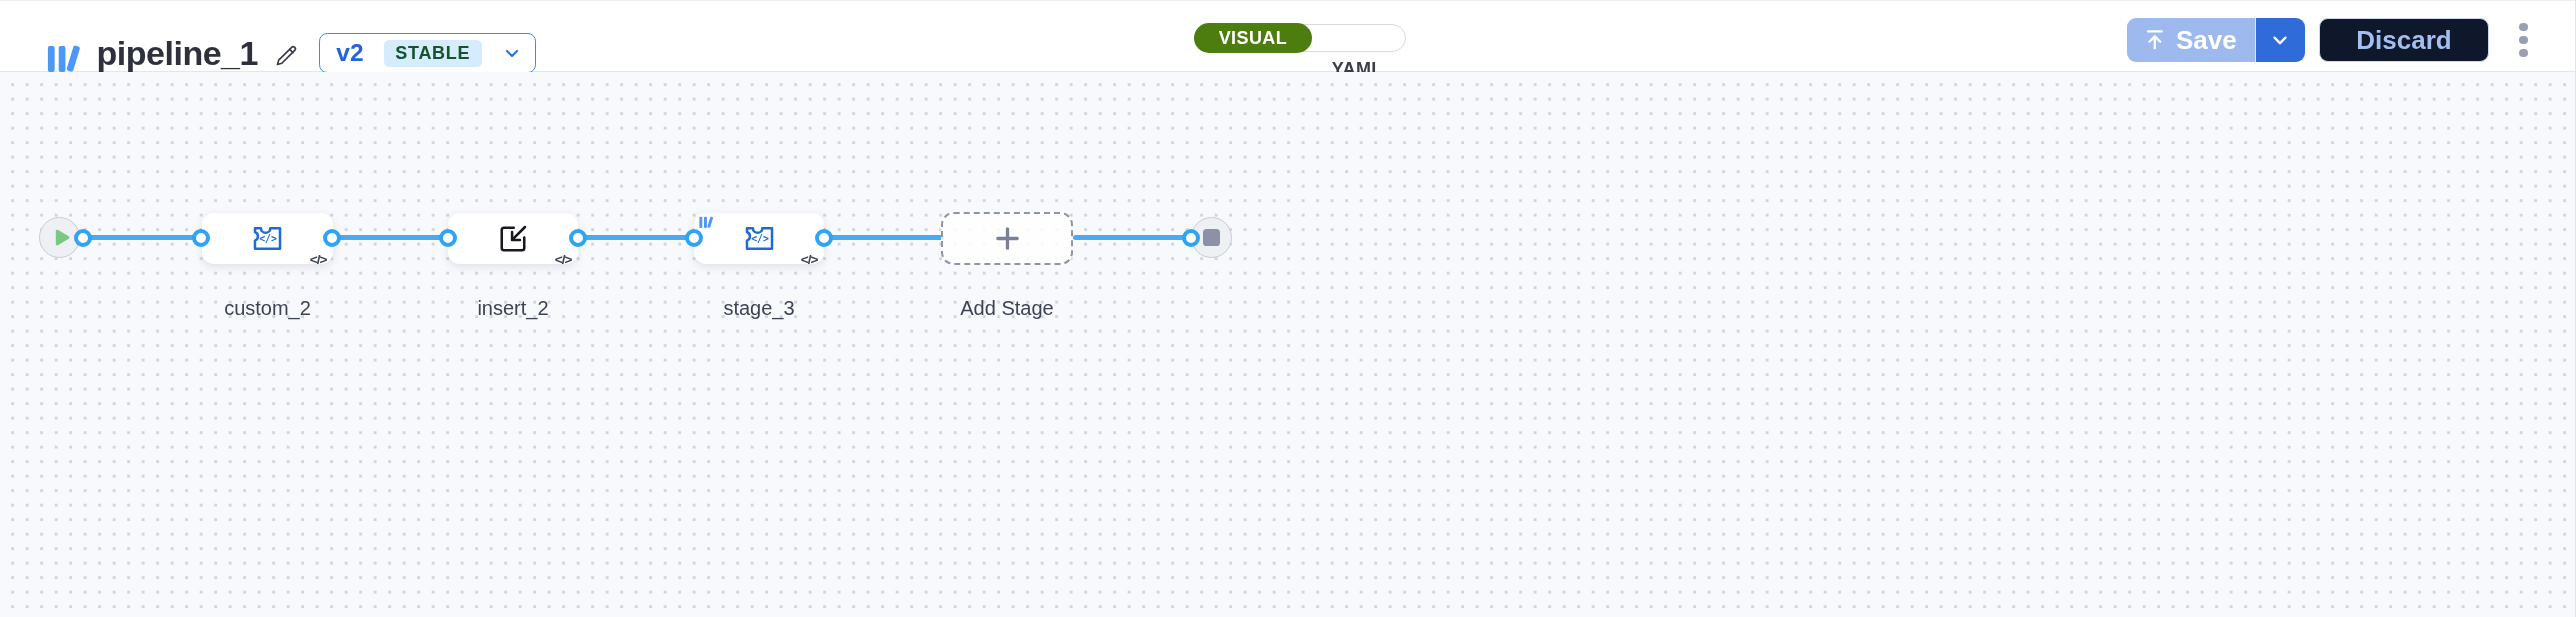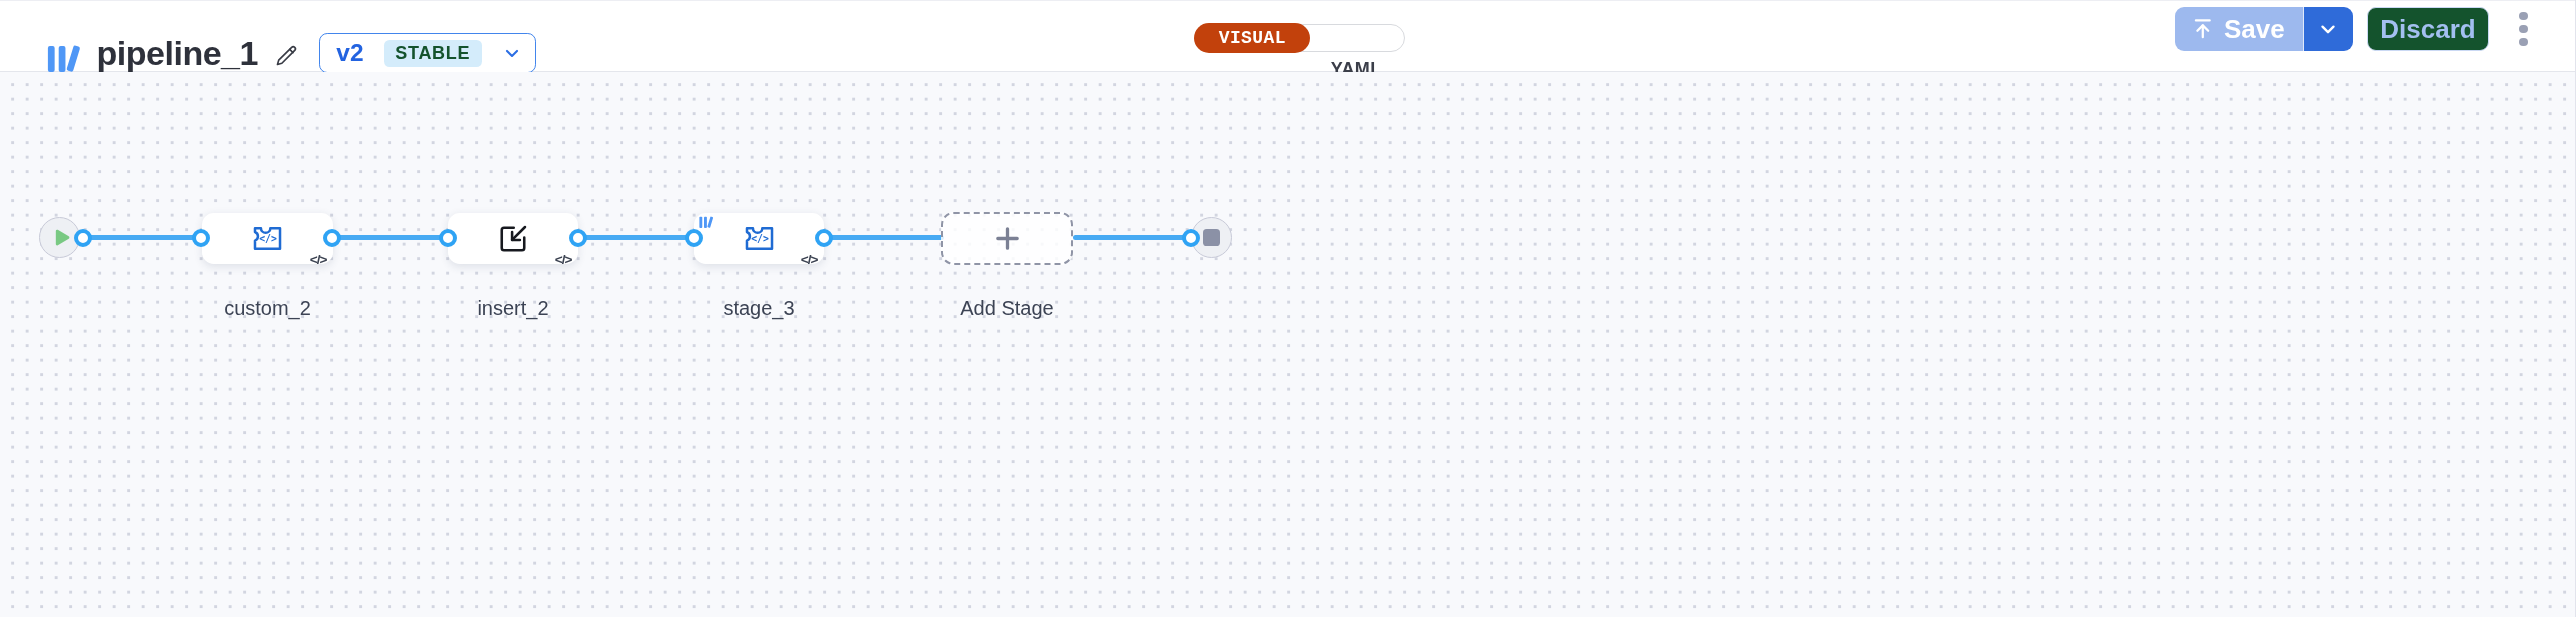--- a/index.html
+++ b/index.html
@@ -10,28 +10,28 @@
   .header{position:absolute;left:0;top:0;width:100%;height:72px;background:#fff;border-top:1.8px solid #edeef3;border-bottom:1.8px solid #e4e6ec;box-sizing:border-box;}
   .header-left{position:absolute;left:47px;top:0;height:72px;display:flex;align-items:flex-end;}
   .page-title{margin-left:13.6px;font-size:34px;font-weight:700;color:#2e313b;letter-spacing:-0.5px;white-space:nowrap;}
   .pencil-btn{margin-left:11.8px;display:flex;align-items:center;justify-content:center;width:33px;height:33px;cursor:pointer;}
   .version-btn{margin-left:16.3px;display:flex;align-items:center;height:40px;border:1.8px solid #4285ec;border-radius:8.2px;background:#fff;padding:0 12.7px 0 16.3px;gap:20px;cursor:pointer;box-sizing:border-box;}
   .version-label{font-size:24.5px;font-weight:600;color:#2363e0;}
   .status-badge{background:#d4ecfb;color:#14532d;font-size:18px;font-weight:700;letter-spacing:0.7px;padding:4.5px 11.8px;border-radius:5.4px;line-height:1;}
 
   .view-toggle{position:absolute;left:1195px;top:23px;height:28px;display:flex;align-items:stretch;background:#fff;border:1.8px solid #d8dade;border-radius:15.4px;box-sizing:border-box;}
   .toggle-seg{display:flex;align-items:center;padding:0 22px;font-size:18px;font-weight:700;letter-spacing:0.4px;color:#3b3e49;cursor:pointer;margin-top:44px;}
-  .toggle-seg.active{background:#c2410c;color:#fff;border-radius:15.4px;margin:-1.8px;padding:0 24.5px;font-family:Liberation Mono, monospace;}
+  .toggle-seg.active{background:#4d7c0f;color:#fff;border-radius:15.4px;margin:-1.8px;padding:0 24.5px;}
 
-  .header-right{position:absolute;right:42px;top:6px;height:44px;display:flex;align-items:center;}
+  .header-right{position:absolute;right:42px;top:17px;height:44px;display:flex;align-items:center;}
   .save-split{display:flex;height:44px;border-radius:9px;overflow:hidden;cursor:pointer;}
   .save-main{display:flex;align-items:center;gap:9px;background:#9db9ee;padding:0 18px 0 16.3px;}
   .save-main span{color:#fff;font-size:26px;font-weight:700;}
   .save-caret{display:flex;align-items:center;justify-content:center;width:50px;background:#2f6bd9;border-left:1.8px solid rgba(255,255,255,0.85);box-sizing:border-box;}
-  .discard-btn{margin-left:14.5px;display:flex;align-items:center;justify-content:center;height:44px;padding:0 12px;background:#14532d;border:1.8px solid #cbd9f4;border-radius:9px;color:#a3bff0;font-size:26px;font-weight:700;cursor:pointer;box-sizing:border-box;}
+  .discard-btn{margin-left:14.5px;display:flex;align-items:center;justify-content:center;height:44px;padding:0 36px;background:#0f172a;border:1.8px solid #cbd9f4;border-radius:9px;color:#a3bff0;font-size:26px;font-weight:700;cursor:pointer;box-sizing:border-box;}
   .kebab{margin-left:25.4px;display:flex;flex-direction:column;gap:4.5px;padding:5.4px;cursor:pointer;}
   .kebab i{width:8.2px;height:8.2px;border-radius:50%;background:#9aa0b4;display:block;}
 
   
   .canvas{position:absolute;left:0;top:72px;width:100%;height:546px;background:#f8f9fc;background-image:radial-gradient(circle,#d2d5e0 1.5px,transparent 1.8px);background-size:14.5px 14.5px;background-position:5.4px 5.4px;}
 
   .edge{position:absolute;height:4.5px;top:163px;background:#47aaf3;border-radius:2.7px;z-index:1;}
   .port{position:absolute;width:18px;height:18px;top:157px;border:4.5px solid #2fa3f4;border-radius:50%;background:#fff;box-sizing:border-box;z-index:3;}
 
   .round-node{position:absolute;top:145px;width:41px;height:41px;border-radius:50%;background:#eef0f4;border:1.8px solid #c8cad8;box-sizing:border-box;display:flex;align-items:center;justify-content:center;z-index:2;cursor:pointer;}

